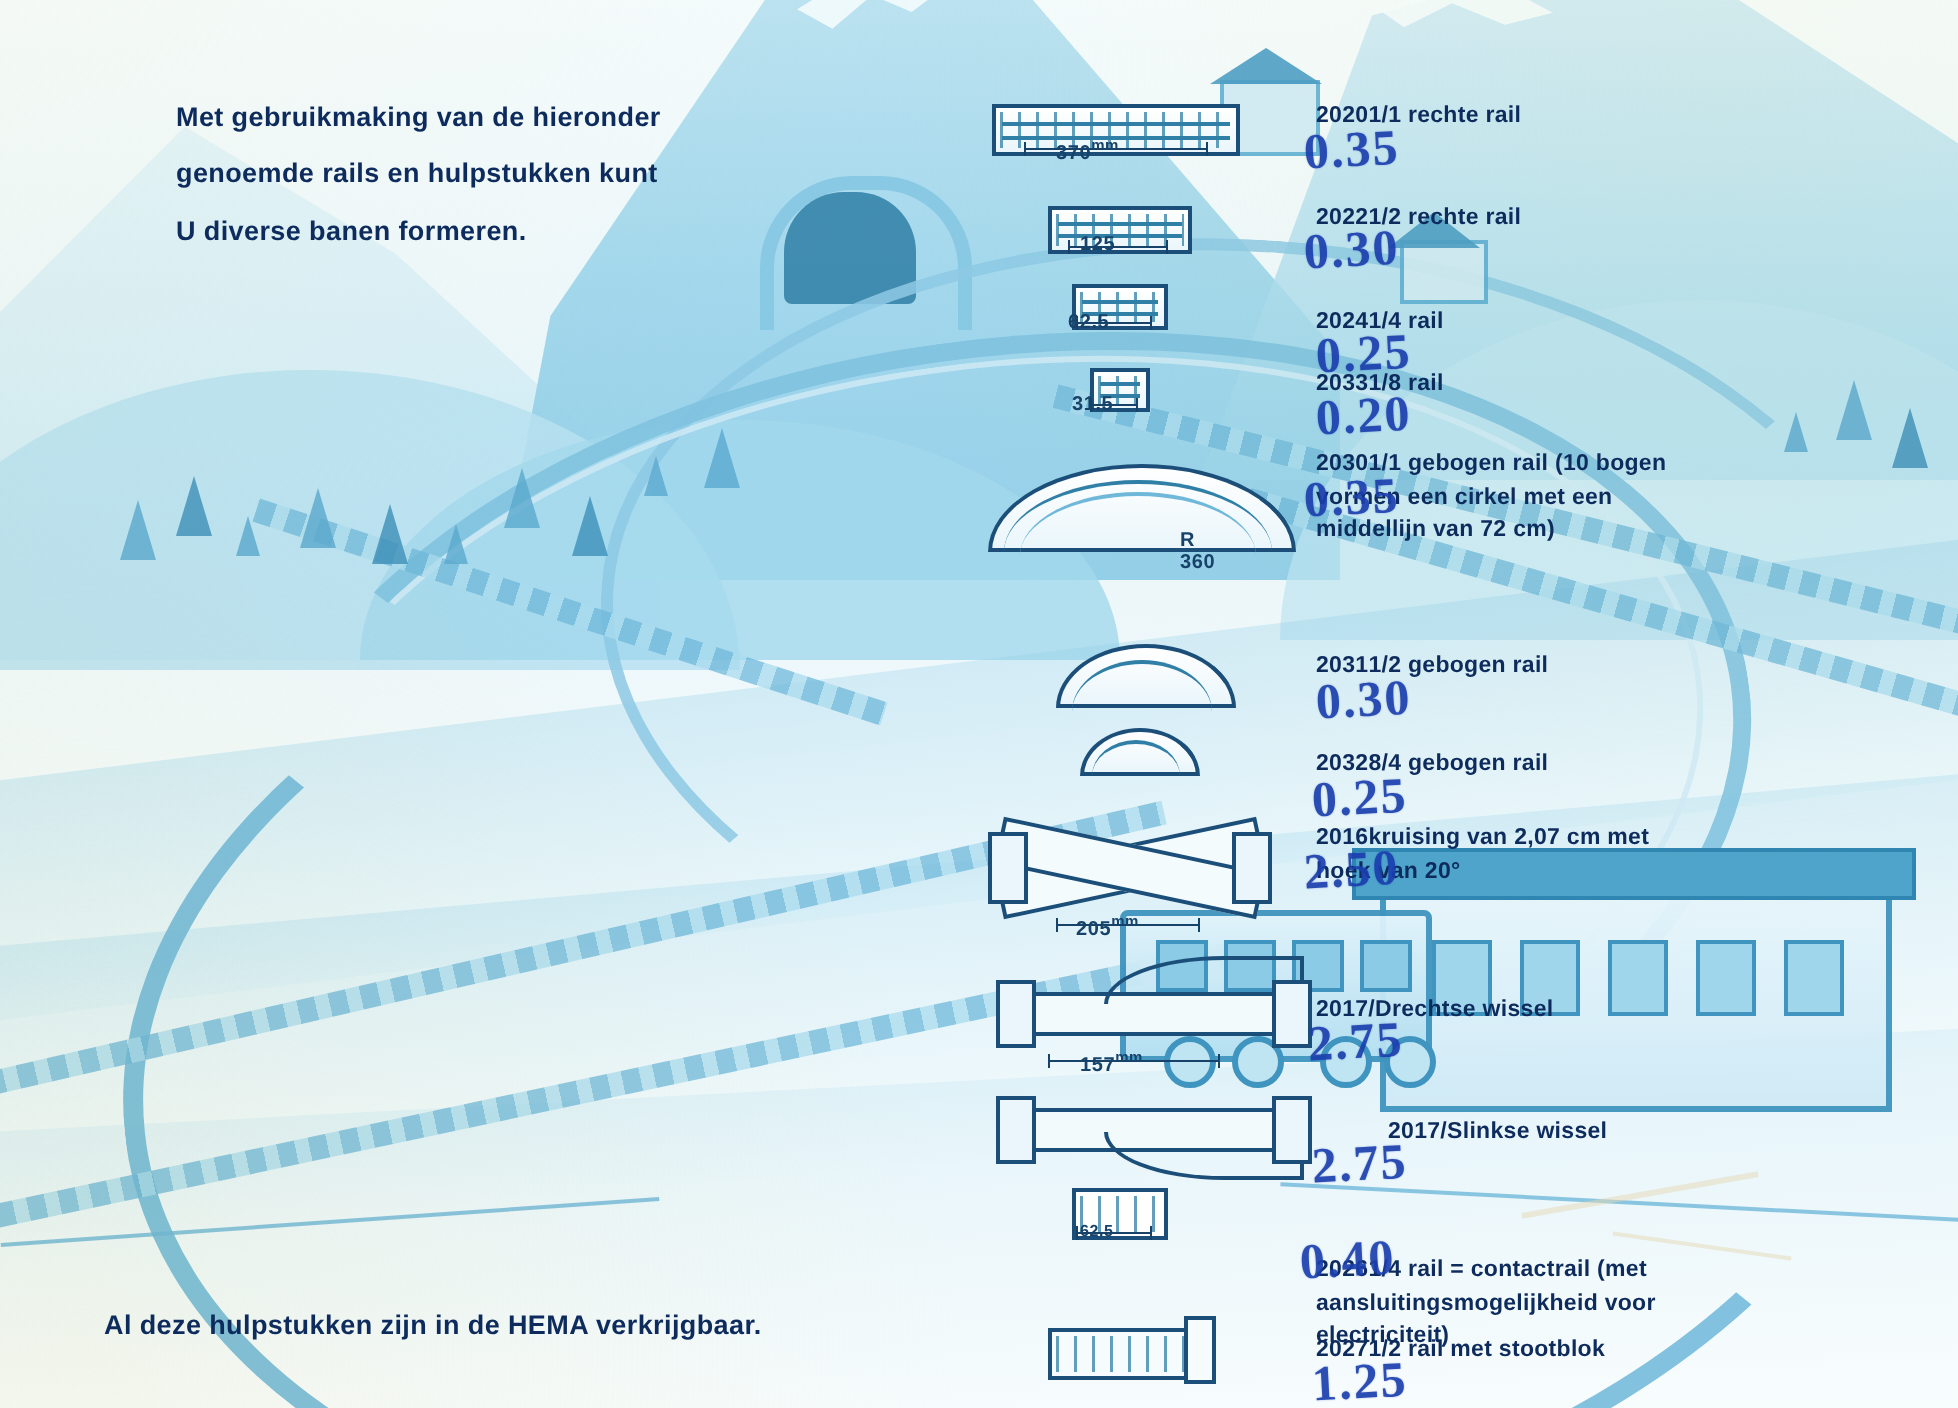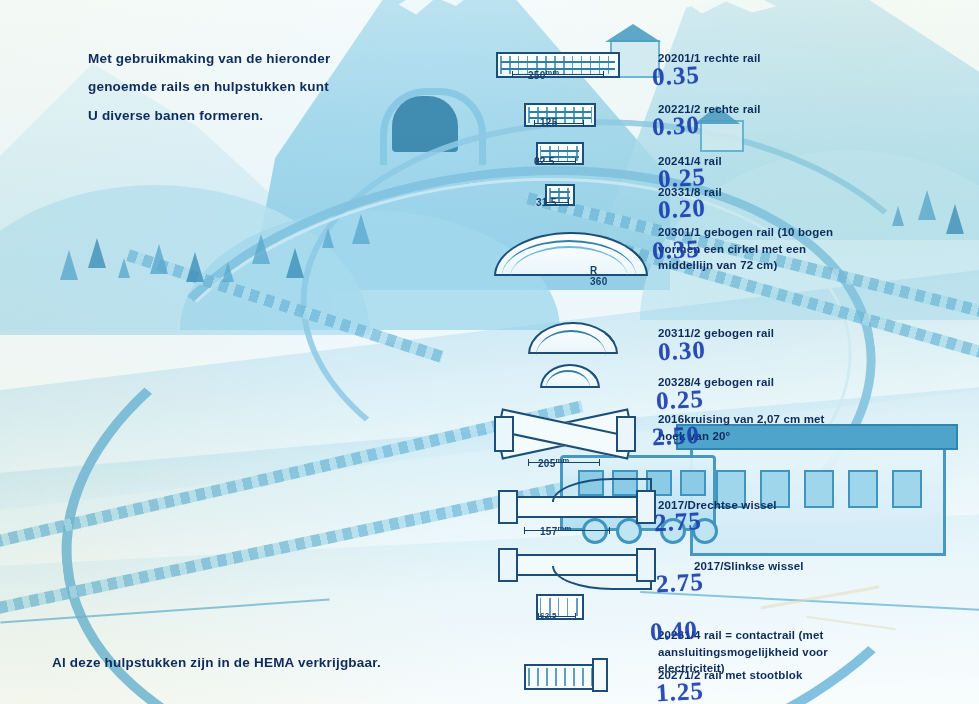--- a/index.html
+++ b/index.html
@@ -361,21 +361,21 @@
       <p>Met gebruikmaking van de hieronder</p>
       <p>genoemde rails en hulpstukken kunt</p>
       <p>U diverse banen formeren.</p>
     </div>
 
     <div class="row">
       <div class="piece-straight" style="left:496px; top:52px; width:120px; height:22px;">
         <div class="sleepers"></div>
       </div>
       <div class="dim-line" style="left:512px; top:74px; width:92px;"></div>
-      <div class="dim" style="left:528px; top:68px;"><span>250</span><sup>mm</sup></div>
+      <div class="dim" style="left:528px; top:68px;"><span>370</span><sup>mm</sup></div>
       <div class="label" style="left:658px; top:50px; width:300px;"><span class="code">2020</span><span></span><span>1/1 rechte rail</span></div>
       <div class="price" style="left:652px; top:62px;">0.35</div>
     </div>
 
     <div class="row">
       <div class="piece-straight" style="left:524px; top:103px; width:68px; height:20px;">
         <div class="sleepers"></div>
       </div>
       <div class="dim-line" style="left:534px; top:123px; width:50px;"></div>
       <div class="dim" style="left:540px; top:117px;"><span>125</span></div>

